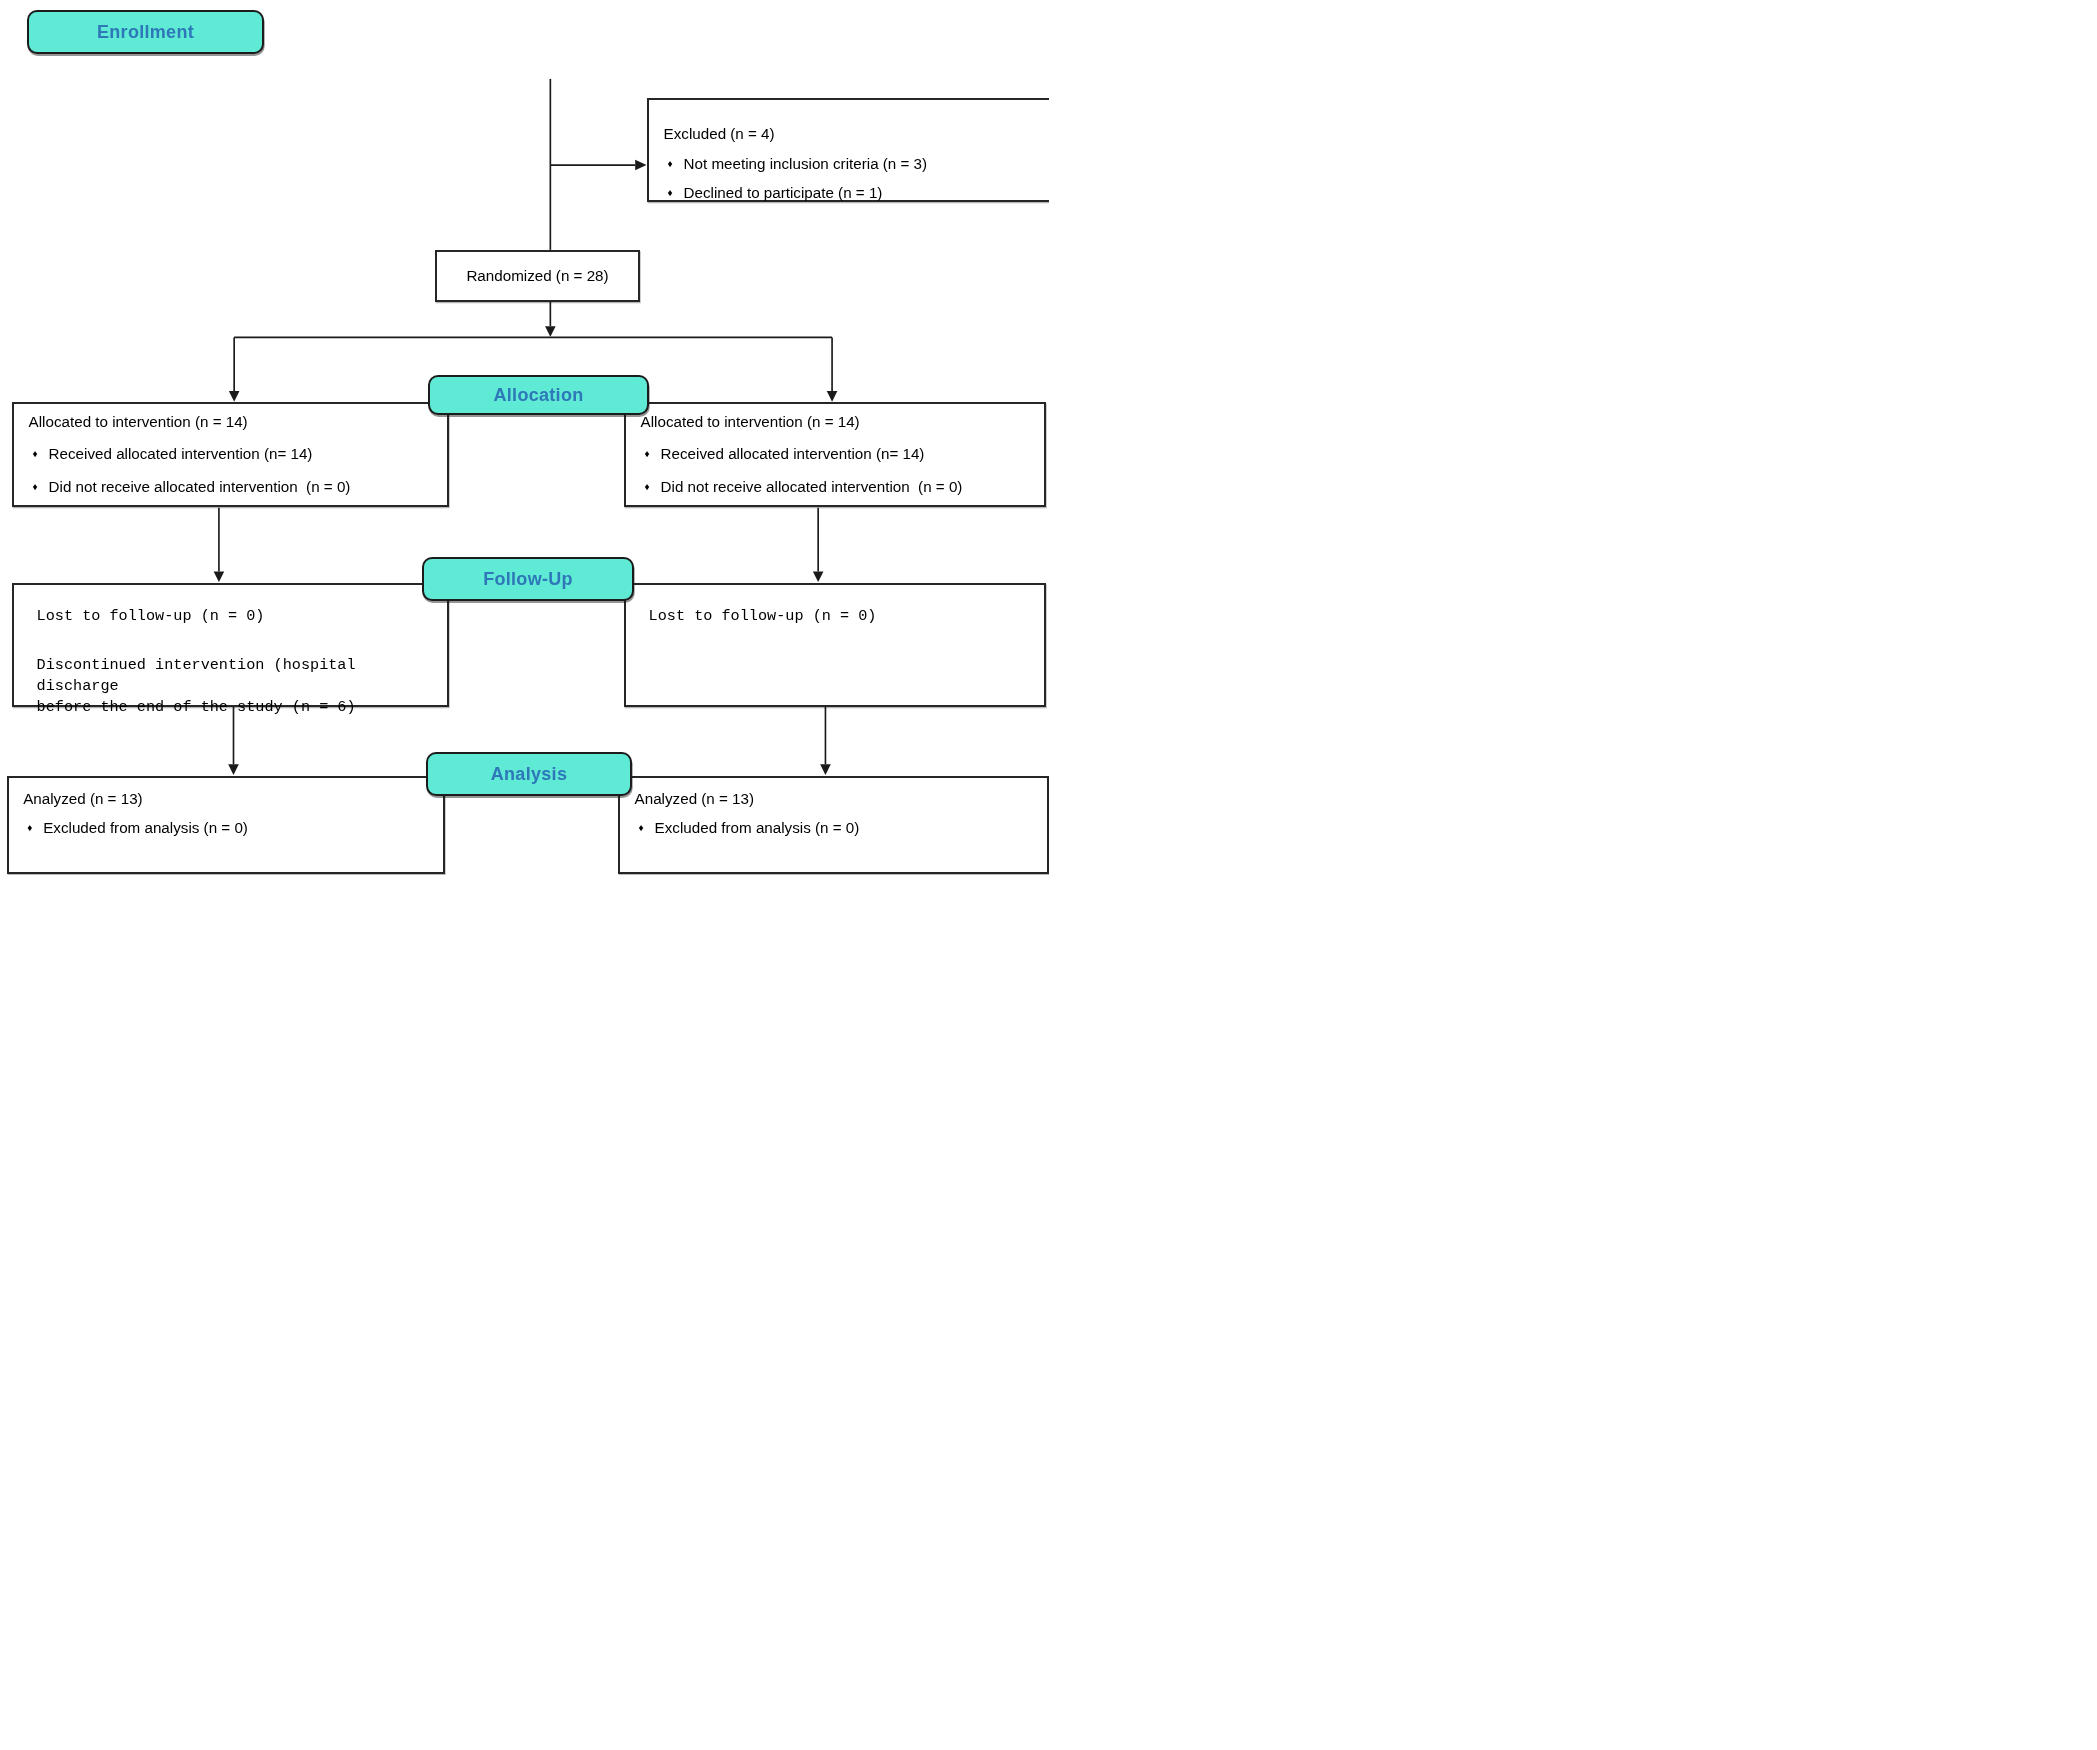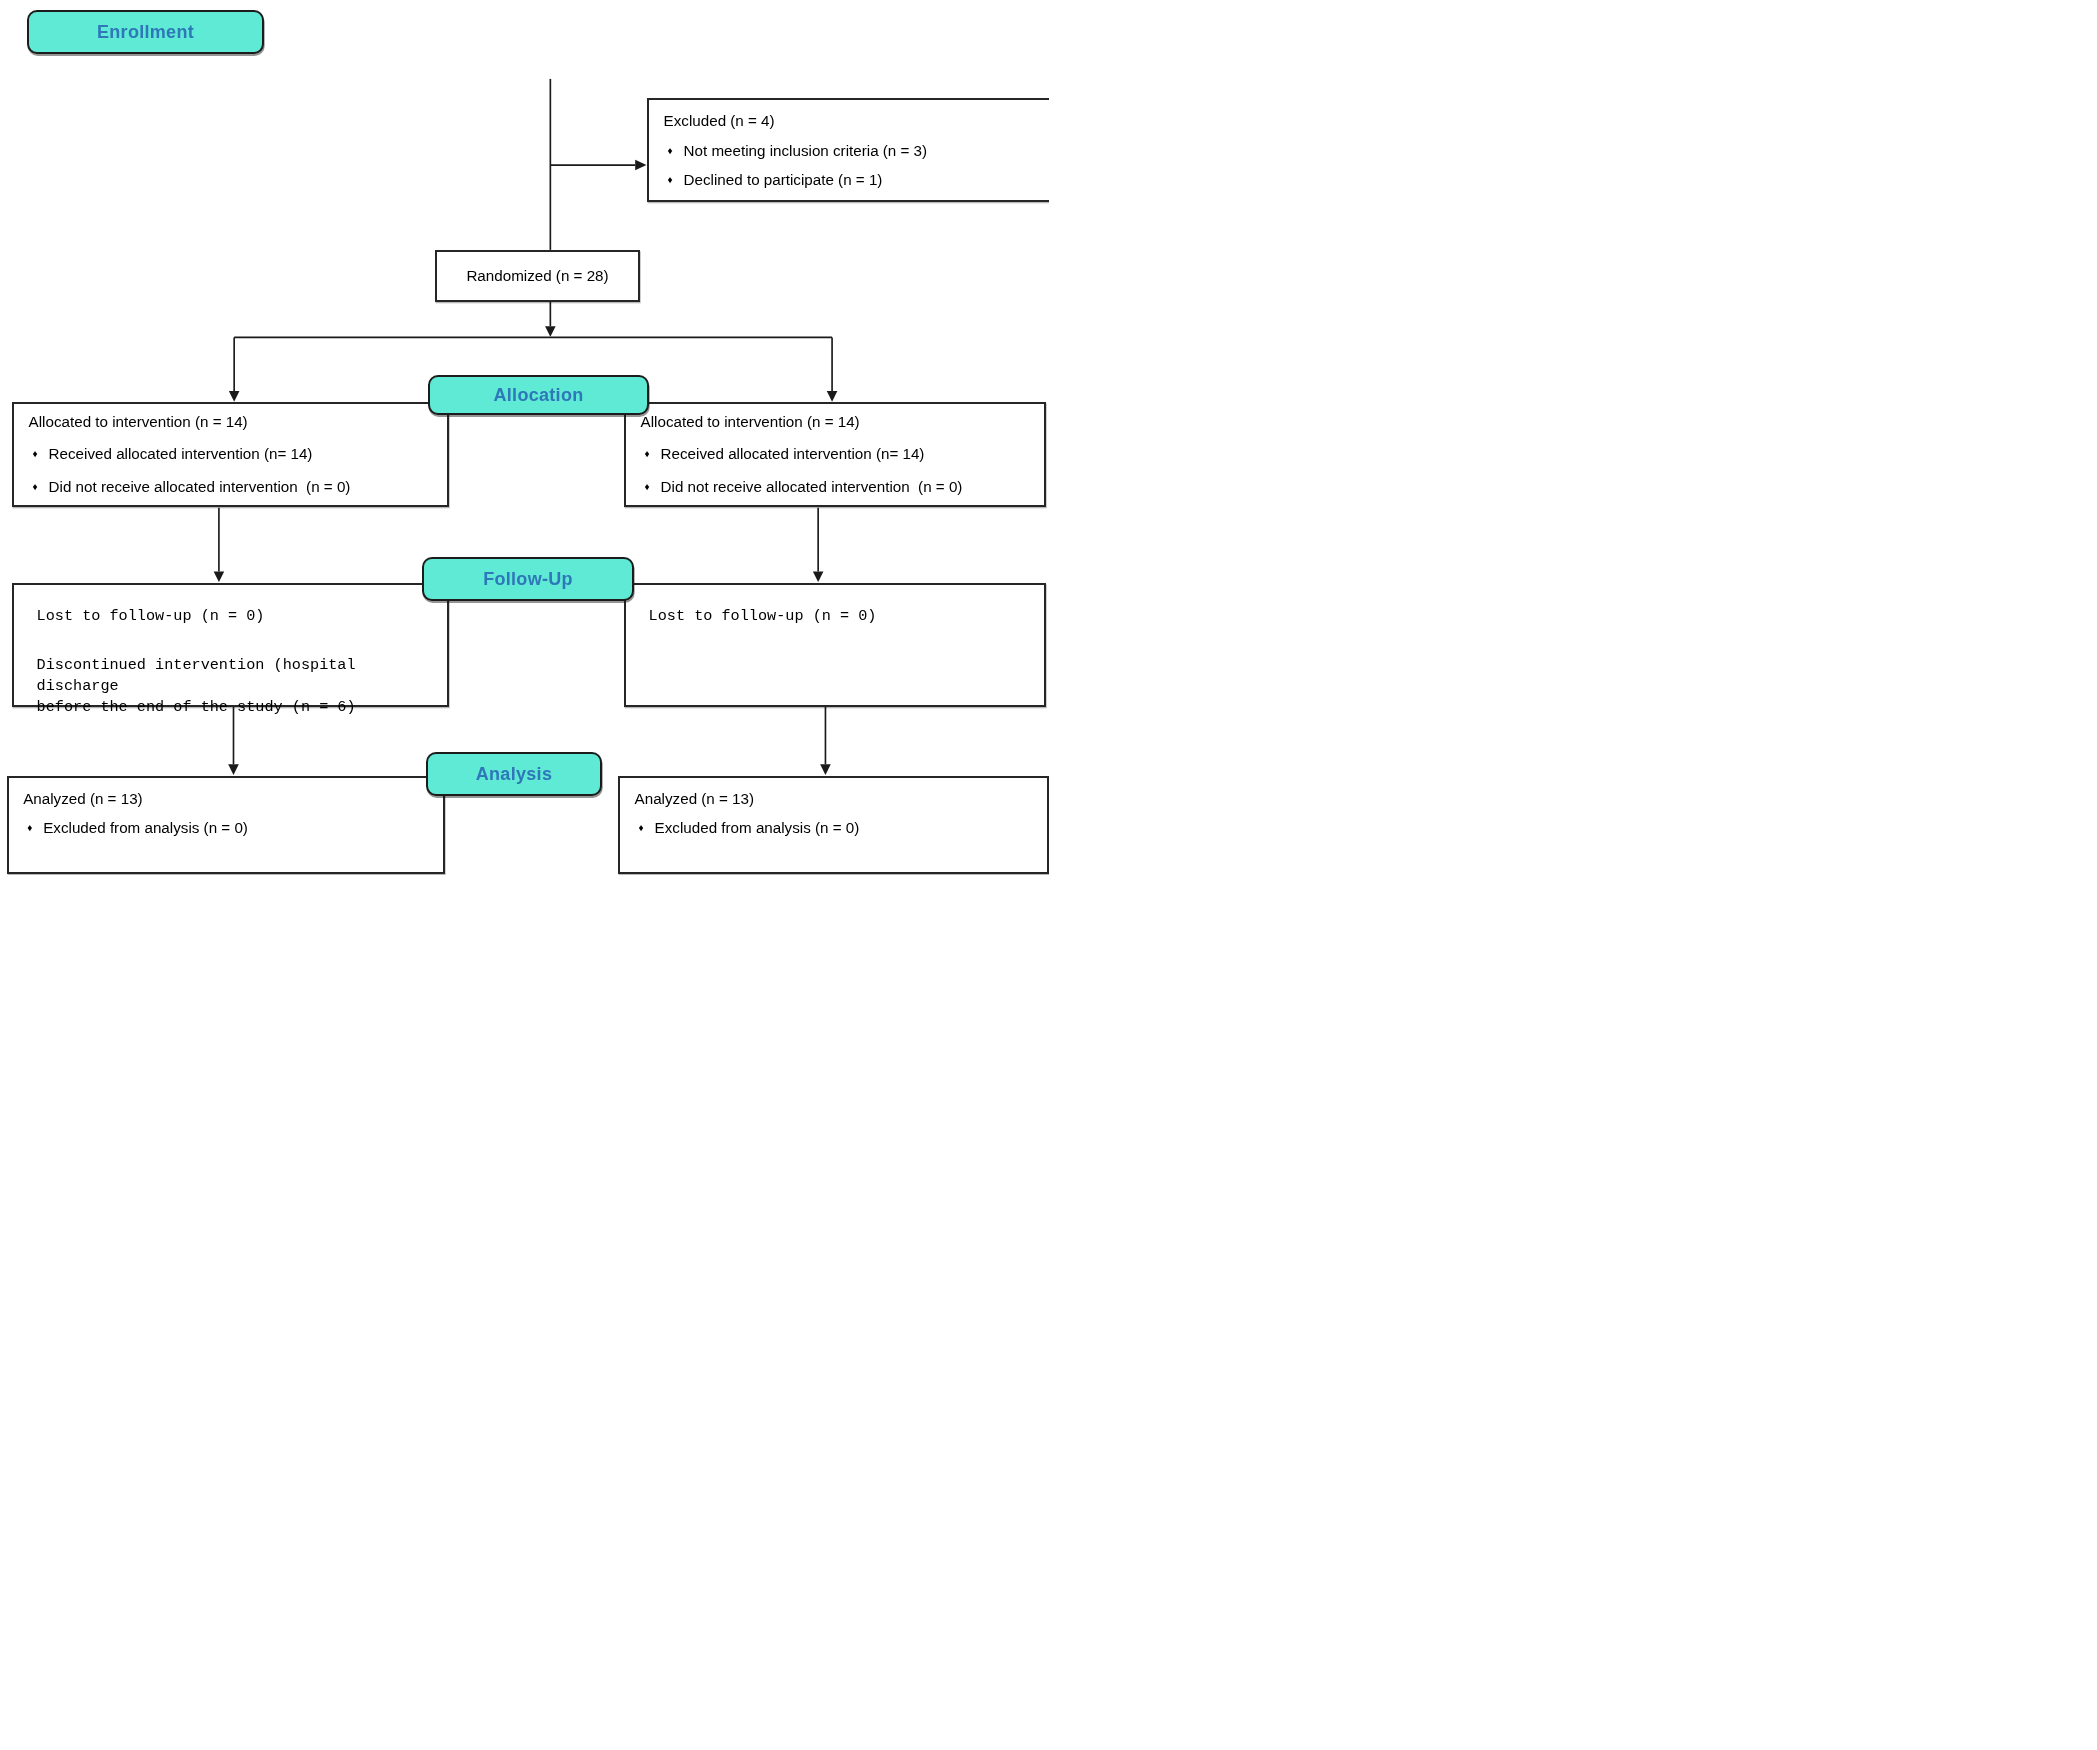--- a/index.html
+++ b/index.html
@@ -110,21 +110,21 @@
     <polygon points="344,1153 360,1153 352,1169" fill="#1a1a1a"></polygon>
     <line x1="1245" y1="1066" x2="1245" y2="1153" stroke="#1a1a1a" stroke-width="2.5"></line>
     <polygon points="1237,1153 1253,1153 1245,1169" fill="#1a1a1a"></polygon>
   </svg>
 
   <div class="stage-pill" style="left:27px; top:10px; width:237px; height:44px;">
     <span>Enrollment</span>
   </div>
 
 
-  <div class="flow-box pad-box" style="left:647px; top:98px; width:482px; height:104px; padding-top:11px;">
+  <div class="flow-box pad-box" style="left:647px; top:98px; width:482px; height:104px; padding-top:24px;">
     <p class="box-title">Excluded (n = 4)</p>
     <div class="bullet-row" style="margin-top:9.3px;">
       <span class="bullet-glyph">♦</span>
       <span class="bullet-text">Not meeting inclusion criteria (n = 3)</span>
     </div>
     <div class="bullet-row" style="margin-top:7.3px;">
       <span class="bullet-glyph">♦</span>
       <span class="bullet-text">Declined to participate (n = 1)</span>
     </div>
   </div>
@@ -184,18 +184,18 @@
   </div>
 
   <div class="flow-box pad-box" style="left:618px; top:776px; width:431px; height:98px; padding-top:10.6px;">
     <p class="box-title">Analyzed (n = 13)</p>
     <div class="bullet-row" style="margin-top:8.6px;">
       <span class="bullet-glyph">♦</span>
       <span class="bullet-text">Excluded from analysis (n = 0)</span>
     </div>
   </div>
 
-  <div class="stage-pill" style="left:426px; top:752px; width:176px; height:44px;">
+  <div class="stage-pill" style="left:426px; top:752px; width:206px; height:44px;">
     <span>Analysis</span>
   </div>
 
 </div>
 
 
 </body></html>

